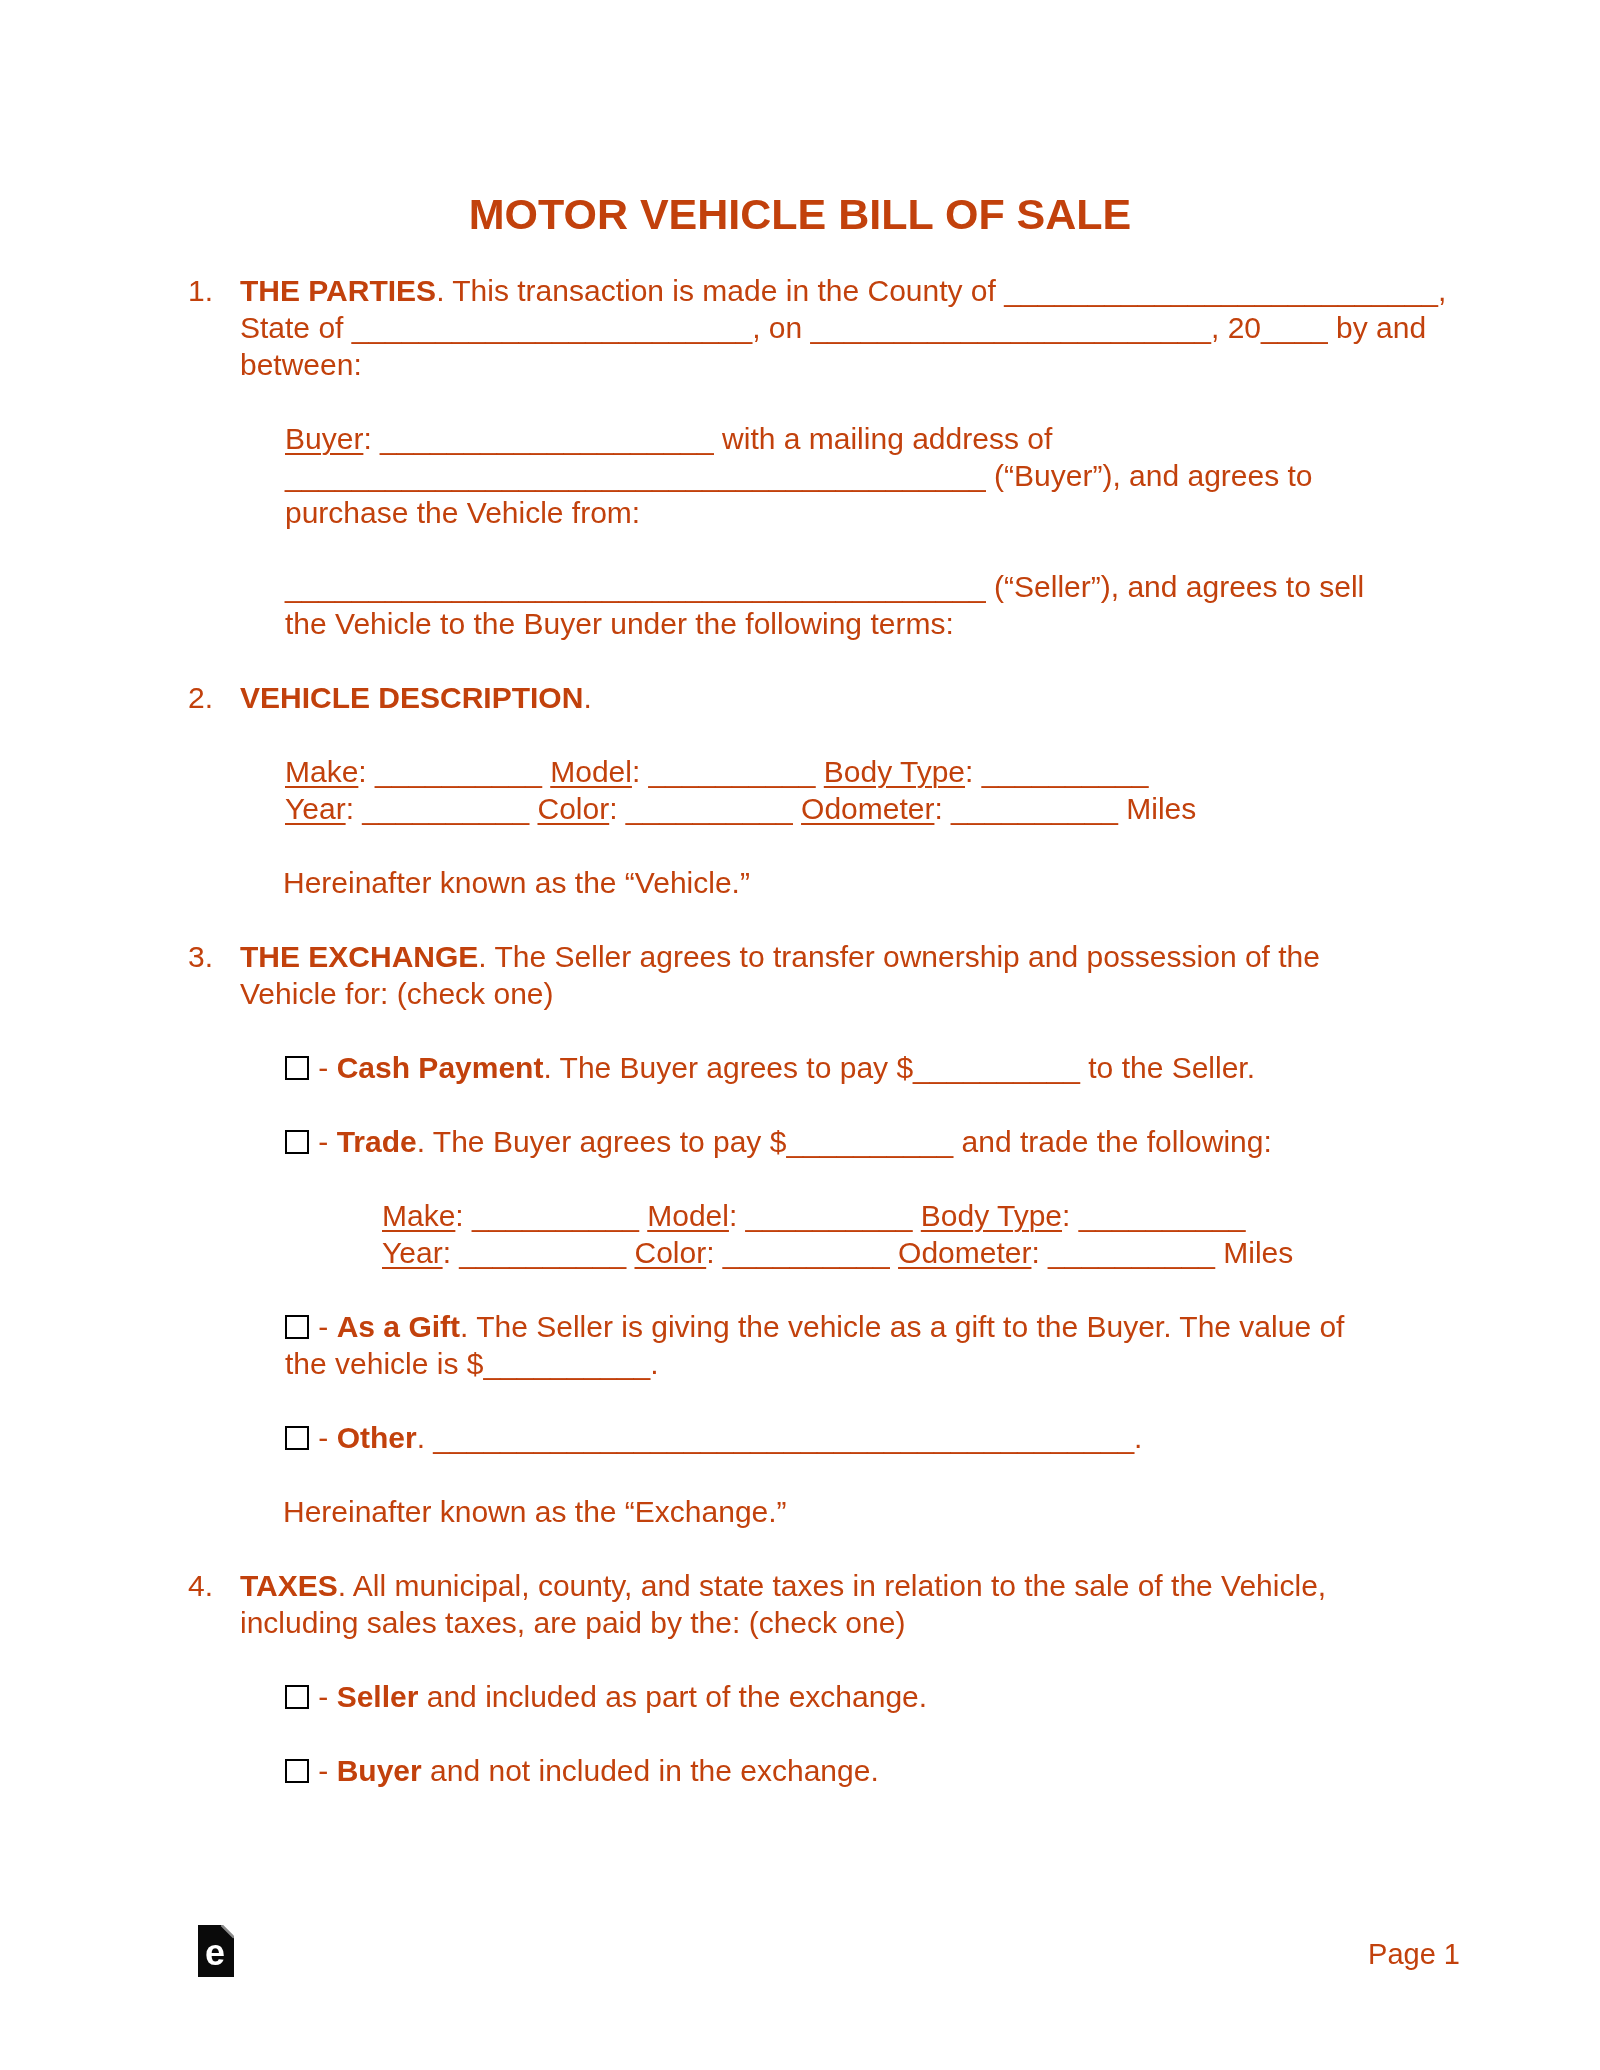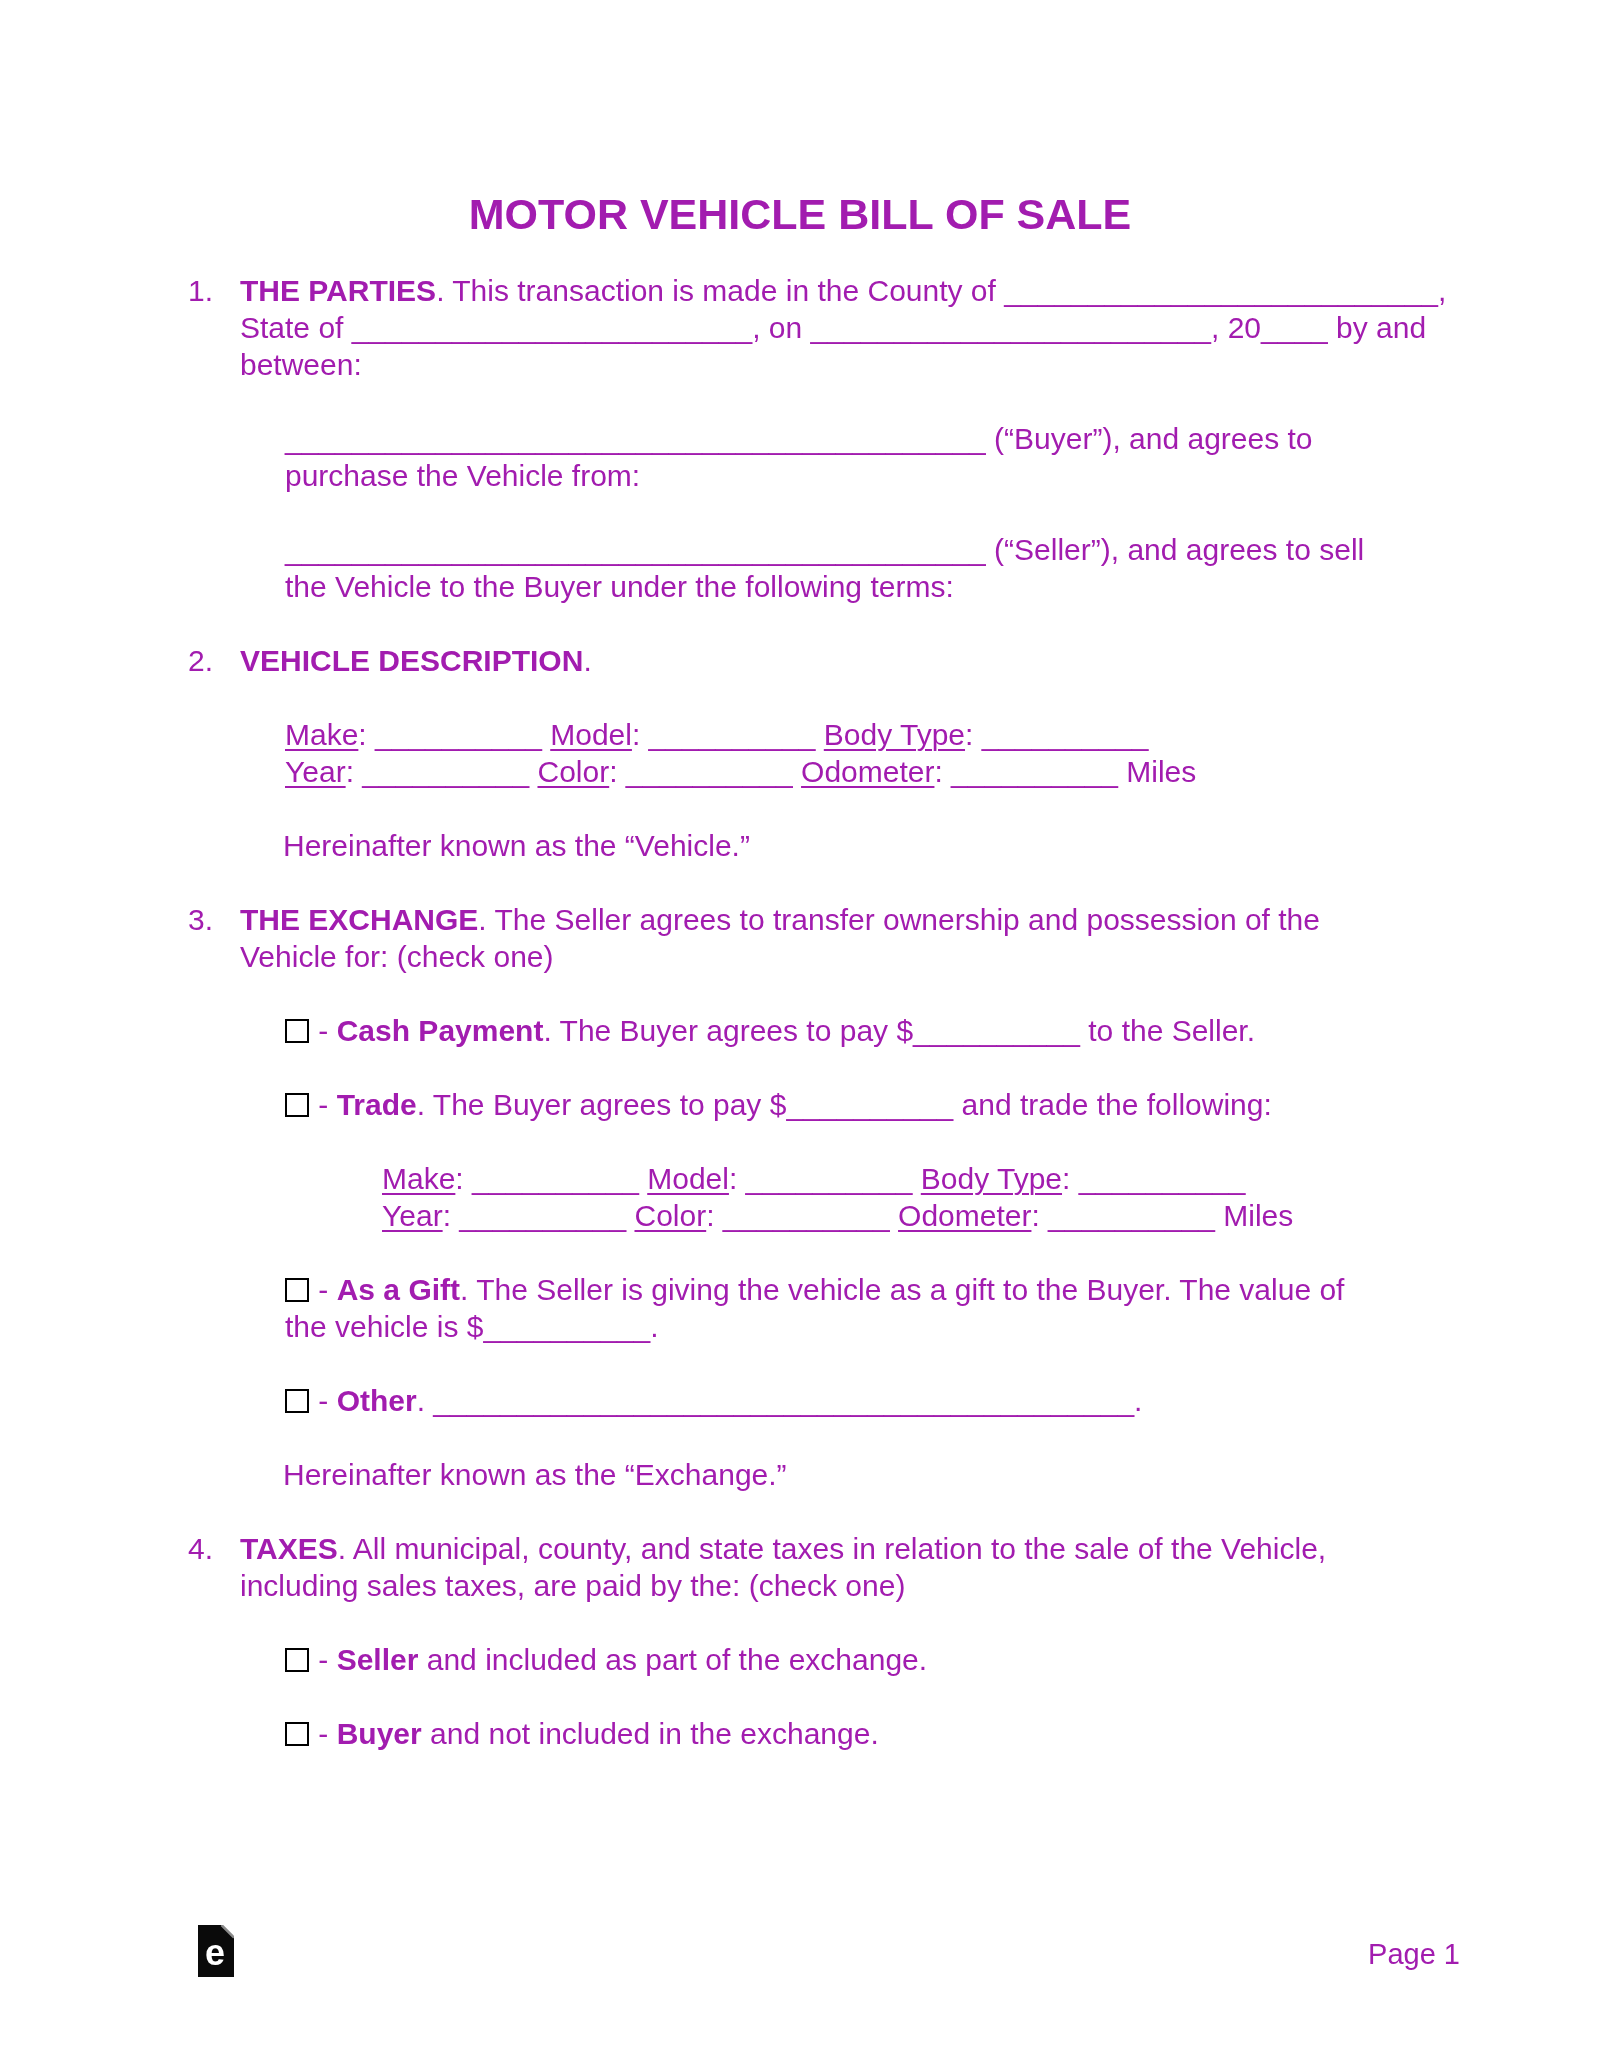--- a/index.html
+++ b/index.html
@@ -1,21 +1,21 @@
 <!DOCTYPE html>
 <html><head>
 <meta charset="utf-8">
 <style>
   html, body { margin: 0; padding: 0; background: #ffffff; }
   .page {
     position: relative;
     width: 1600px;
     height: 2070px;
     background: #ffffff;
-    color: #a21caf;
+    color: #c2410c;
     font-family: "Liberation Sans", "DejaVu Sans", sans-serif;
     font-size: 30px;
     line-height: 37px;
     overflow: hidden;
   }
   .title {
     position: absolute;
     top: 190px;
     left: 0;
     width: 100%;
@@ -82,20 +82,21 @@
   <div class="content">
 
     <div class="sec">
       <div class="num">1.</div>
       <div class="secbody">
         <div class="line"><span class="bold">THE PARTIES</span><span>. This transaction is made in the County of __________________________,</span></div>
         <div class="line">State of ________________________, on ________________________, 20____ by and</div>
         <div class="line">between:</div>
 
         <div class="para indent1">
+          <div class="line"><span class="ul">Buyer</span><span>: ____________________ with a mailing address of</span></div>
           <div class="line">__________________________________________ (“Buyer”), and agrees to</div>
           <div class="line">purchase the Vehicle from:</div>
         </div>
 
         <div class="para indent1">
           <div class="line">__________________________________________ (“Seller”), and agrees to sell</div>
           <div class="line">the Vehicle to the Buyer under the following terms:</div>
         </div>
       </div>
     </div>

